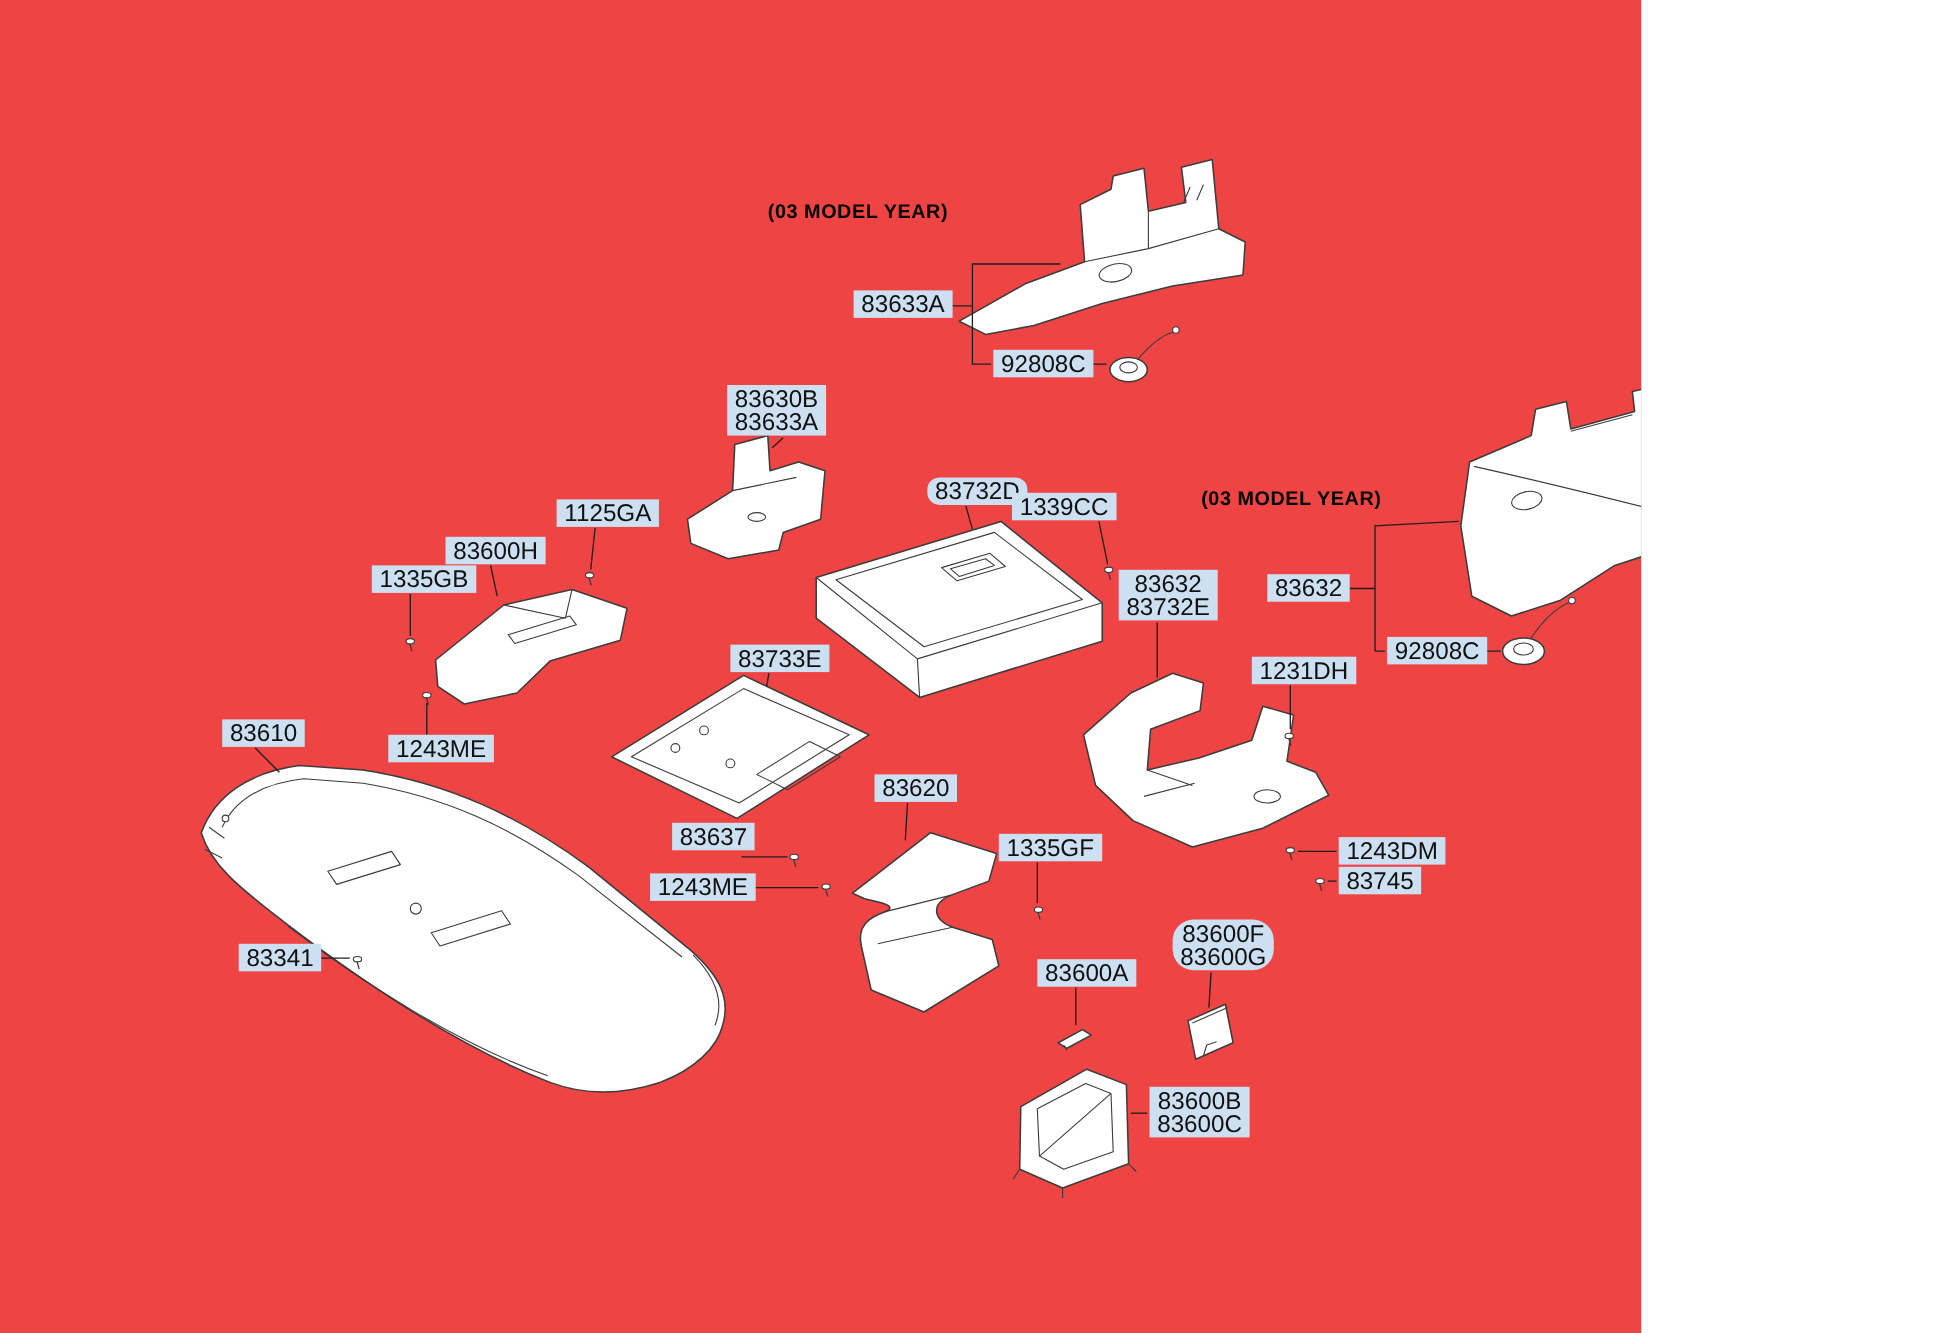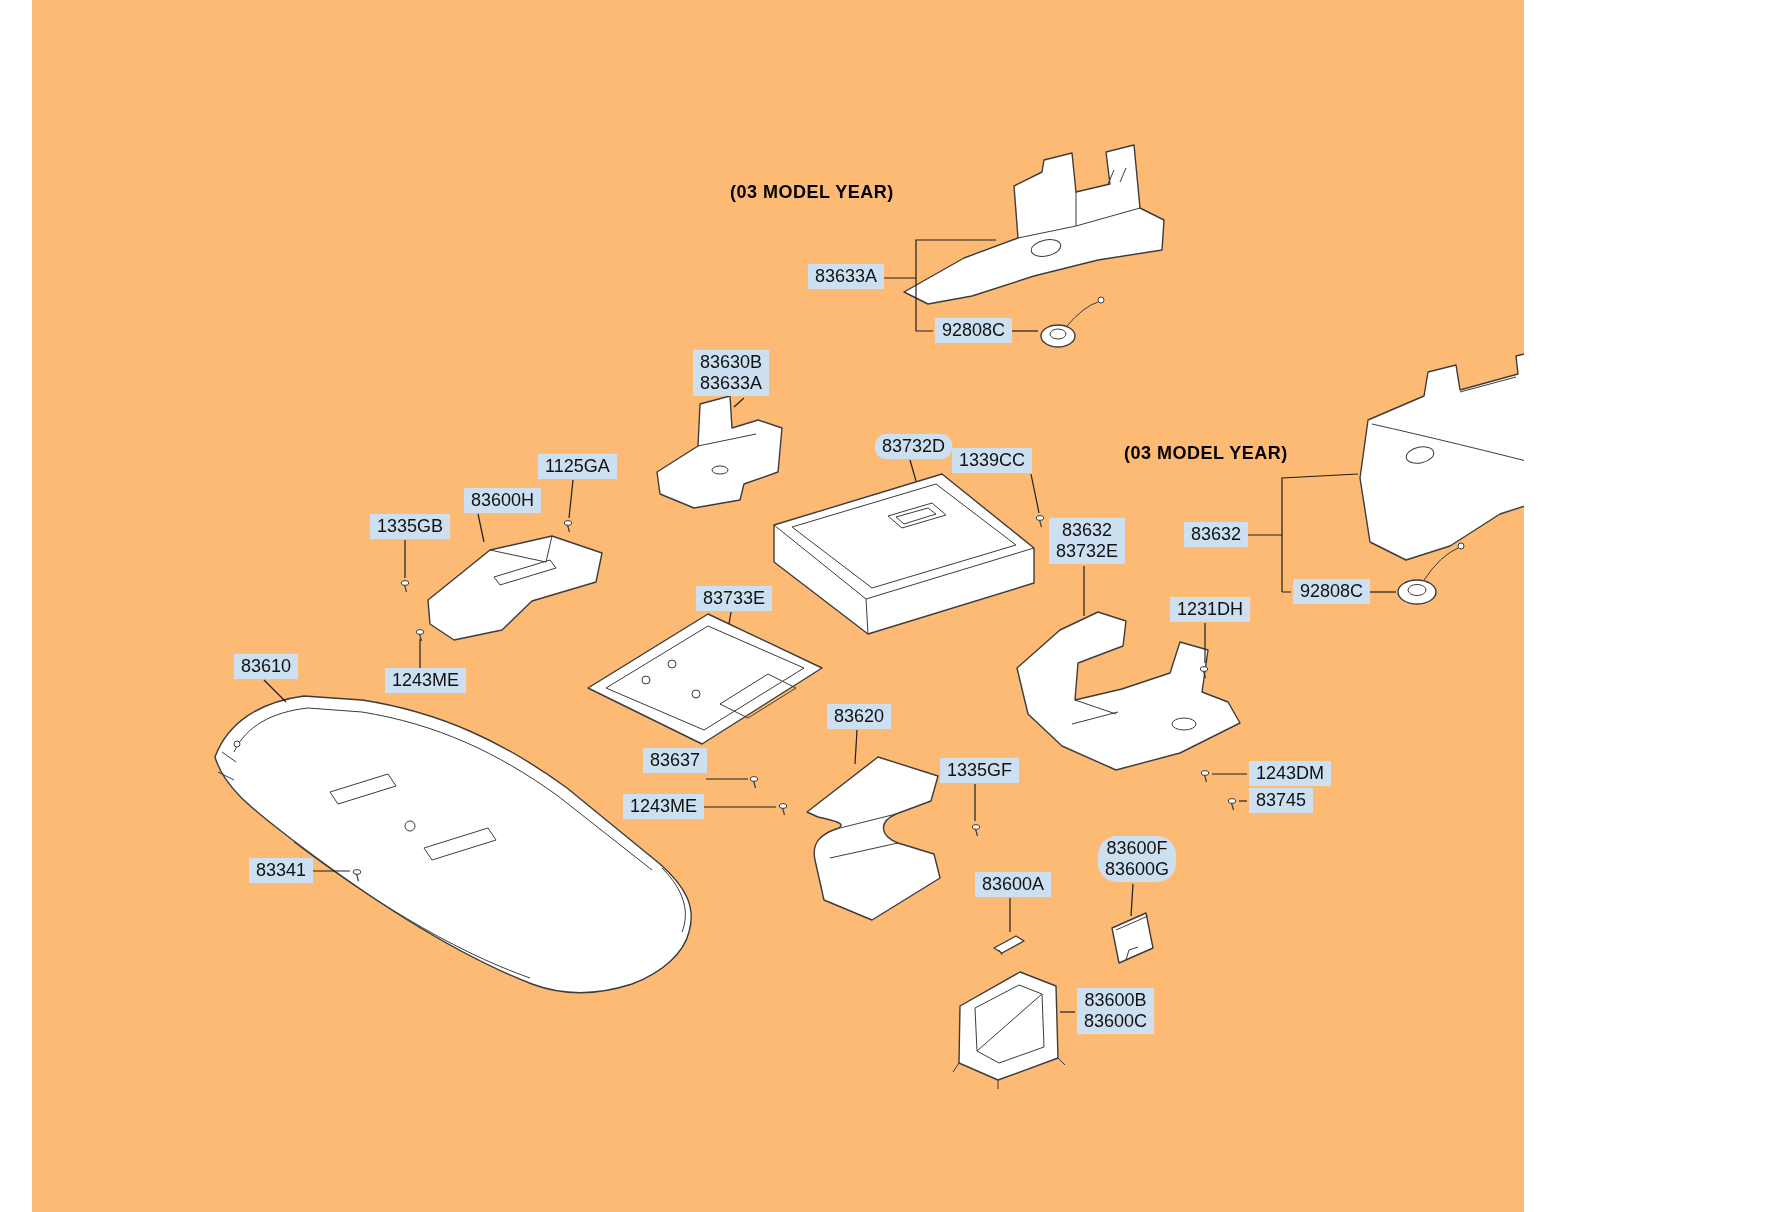--- a/index.html
+++ b/index.html
@@ -1,29 +1,29 @@
 <!DOCTYPE html>
 <html style="--label-bg: #cce0f2; --label-text: #111111; --line-color: #3c3c3c; --leader-color: #1f1f1f; --highlight: #e60000;"><head>
 <meta charset="utf-8">
 <style>
   * { margin:0; padding:0; box-sizing:border-box; }
   html,body { background:#ffffff; font-family:"Liberation Sans", sans-serif; }
-  .stage { position:relative; width:1492px; height:1212px; background:#fdba74; overflow:hidden;margin-left:32px; }
+  .stage { position:relative; width:1492px; height:1212px; background:#ef4444; overflow:hidden; }
   .diagram-svg { position:absolute; left:0; top:0; }
   .part { fill:#ffffff; stroke:var(--line-color,#3c3c3c); stroke-width:1.4; stroke-linejoin:round; }
   .detail { fill:none; stroke:var(--line-color,#3c3c3c); stroke-width:1; stroke-linejoin:round; }
   .hole { fill:#ffffff; stroke:var(--line-color,#3c3c3c); stroke-width:1; }
   .leader { fill:none; stroke:var(--leader-color,#1f1f1f); stroke-width:1.2; }
   .screw ellipse { fill:#ffffff; stroke:var(--line-color,#3c3c3c); stroke-width:1; }
   .screw path { fill:none; stroke:var(--line-color,#3c3c3c); stroke-width:1.2; }
   .part-label {
     position:absolute;
     background:var(--label-bg,#cce0f2);
     color:var(--label-text,#111111);
-    font-size:18px; line-height:21px;
+    font-size:22px; line-height:21px;
     padding:2px 7px; text-align:center;
     white-space:pre-line; min-width:58px;
   }
   .model-year {
     position:absolute; color:#000; font-size:18px; font-weight:bold;
     letter-spacing:0.5px; white-space:nowrap;
   }
   .highlight-box {
     position:absolute; width:80px; height:27px;
     border:2px solid var(--highlight,#e60000); background:transparent;
@@ -214,21 +214,21 @@
   <div class="model-year" style="left:698px;top:182px;">(03 MODEL YEAR)</div>
   <div class="model-year" style="left:1092px;top:443px;">(03 MODEL YEAR)</div>
 
   <div class="part-label" style="left:776px;top:264px;">83633A</div>
   <div class="part-label" style="left:903px;top:318px;">92808C</div>
   <div class="part-label" style="left:661px;top:350px;">83630B
 83633A</div>
   <div class="part-label" style="left:843px;top:434px;border-radius:11px;">83732D</div>
   <div class="part-label" style="left:920px;top:448px;">1339CC</div>
   <div class="part-label" style="left:506px;top:454px;">1125GA</div>
-  <div class="part-label" style="left:432px;top:488px;">83600H</div>
+  <div class="part-label" style="left:405px;top:488px;">83600H</div>
   <div class="part-label" style="left:338px;top:514px;">1335GB</div>
   <div class="part-label" style="left:1017px;top:518px;">83632
 83732E</div>
   <div class="part-label" style="left:1152px;top:522px;">83632</div>
   <div class="part-label" style="left:1261px;top:579px;">92808C</div>
   <div class="part-label" style="left:1138px;top:597px;">1231DH</div>
   <div class="part-label" style="left:664px;top:586px;">83733E</div>
   <div class="part-label" style="left:353px;top:668px;">1243ME</div>
   <div class="part-label" style="left:202px;top:654px;">83610</div>
   <div class="part-label" style="left:795px;top:704px;">83620</div>

